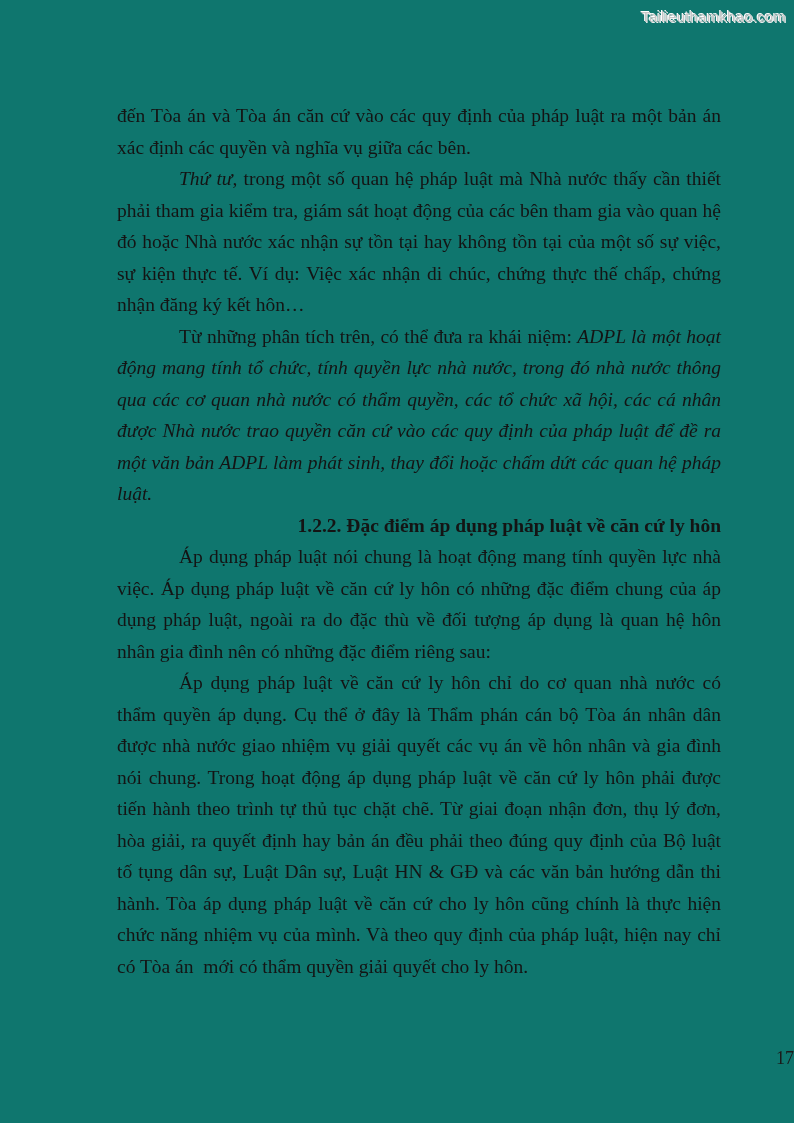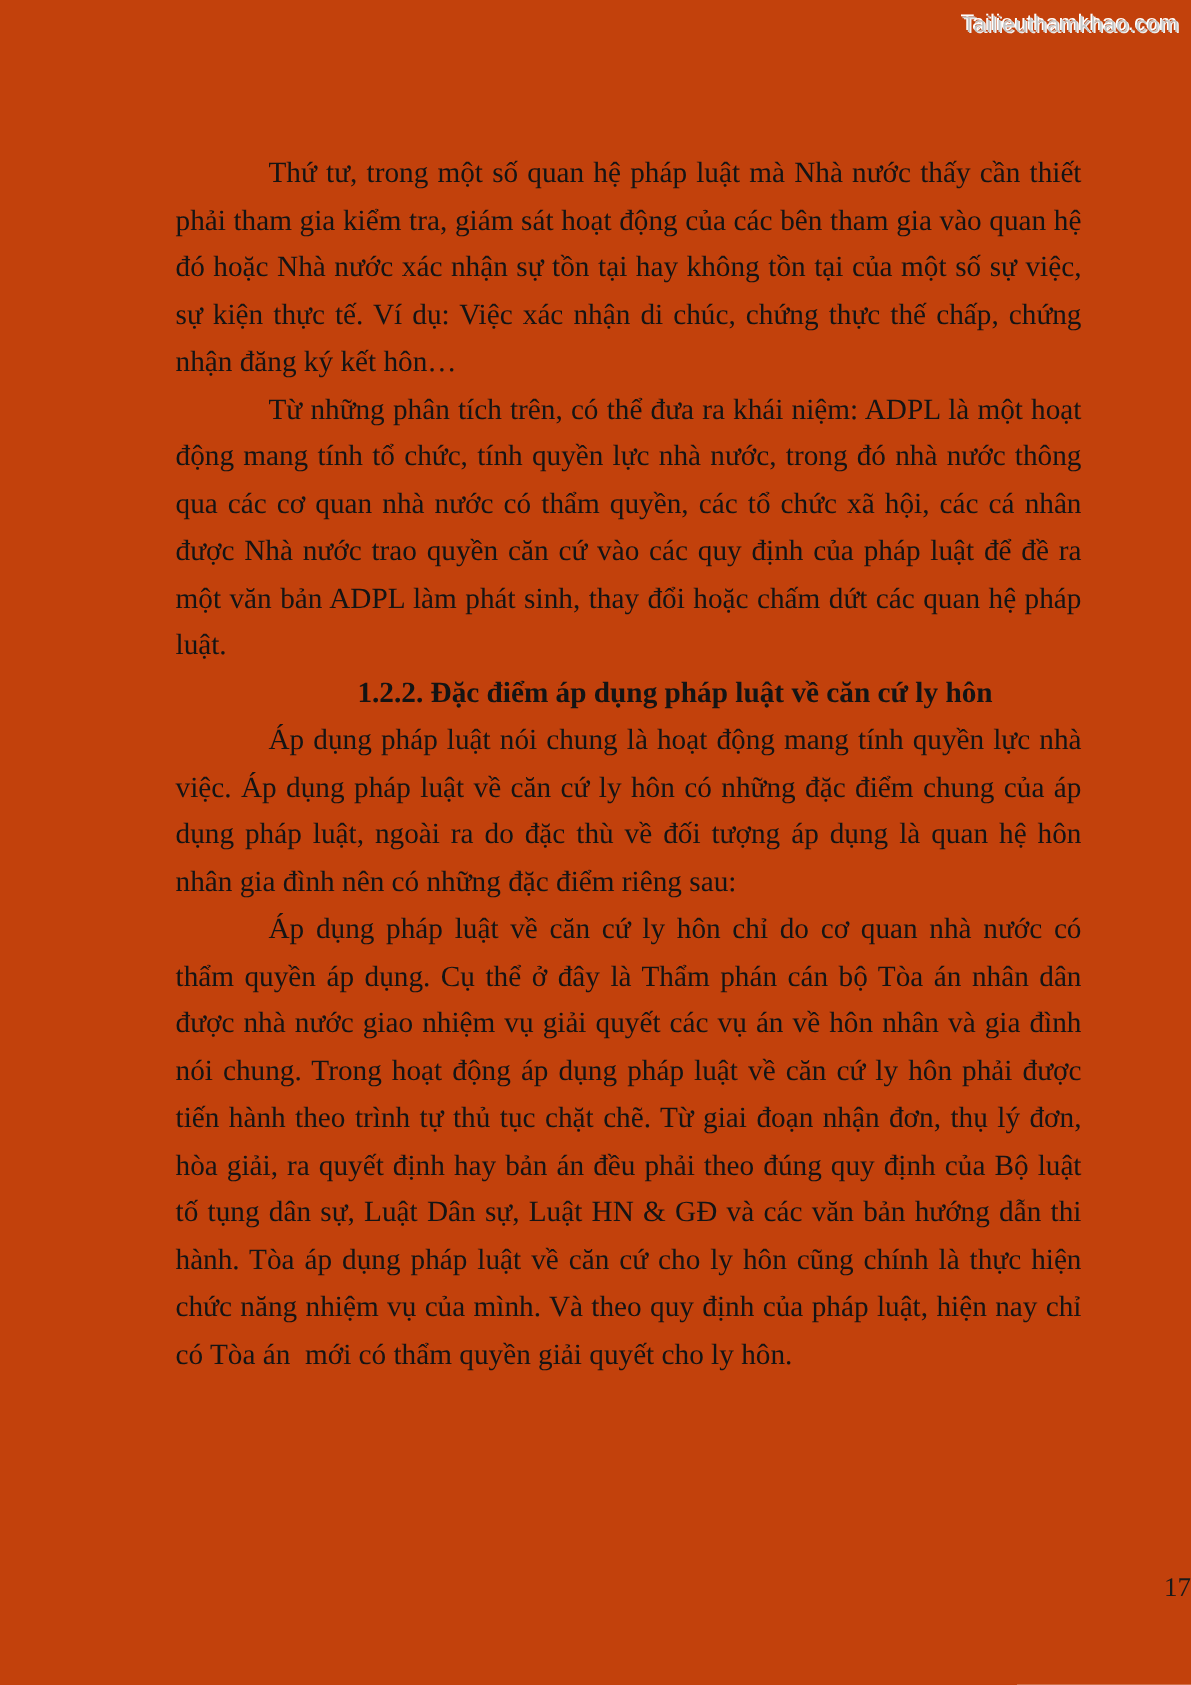--- a/index.html
+++ b/index.html
@@ -5,21 +5,21 @@
   html, body { margin: 0; padding: 0; }
   body {
     width: 794px; height: 1123px;
     background: #ffffff;
     font-family: "Liberation Serif", serif;
     overflow: hidden;
   }
   .page {
     position: relative;
     width: 794px; height: 1123px;
-    background: #c2410c;
+    background: #0f766e;
   }
   .watermark {
     position: absolute;
     top: 8px; right: 8px;
     font-family: "Liberation Sans", sans-serif;
     font-size: 15px;
     color: #c7c7c7;
     text-shadow: -1px -1px 0 #ffffff, 1px 1px 0 #f2f2f2;
     letter-spacing: 0.2px;
   }
@@ -31,39 +31,40 @@
     line-height: 31.5px;
     color: #141414;
     text-align: justify;
   }
   .content p {
     margin: 0;
     padding: 0;
   }
   .content p.indent { text-indent: 62px; }
   .seg-normal { font-style: normal; font-weight: normal; }
-  .seg-italic { font-weight: normal; }
+  .seg-italic { font-style: italic; font-weight: normal; }
   .seg-bold   { font-style: normal; font-weight: bold; }
-  .heading { text-align: center; }
+  .heading { text-align: right; }
   .page-number {
     position: absolute;
     top: 1048px; left: 0;
     width: 794px;
     text-align: right;
     font-size: 18px;
     color: #1a1a1a;
   }
 </style>
 </head>
 <body>
 
 <div class="page">
   <div class="watermark">Tailieuthamkhao.com</div>
 
   <div class="content">
+      <p><span class="seg-normal">đến Tòa án và Tòa án căn cứ vào các quy định của pháp luật ra một bản án xác định các quyền và nghĩa vụ giữa các bên.</span></p>
       <p class="indent"><span class="seg-italic">Thứ tư,</span><span class="seg-normal"> trong một số quan hệ pháp luật mà Nhà nước thấy cần thiết phải tham gia kiểm tra, giám sát hoạt động của các bên tham gia vào quan hệ đó hoặc Nhà nước xác nhận sự tồn tại hay không tồn tại của một số sự việc, sự kiện thực tế. Ví dụ: Việc xác nhận di chúc, chứng thực thế chấp, chứng nhận đăng ký kết hôn…</span></p>
       <p class="indent"><span class="seg-normal">Từ những phân tích trên, có thể đưa ra khái niệm: </span><span class="seg-italic">ADPL là một hoạt động mang tính tổ chức, tính quyền lực nhà nước, trong đó nhà nước thông qua các cơ quan nhà nước có thẩm quyền, các tổ chức xã hội, các cá nhân được Nhà nước trao quyền căn cứ vào các quy định của pháp luật để đề ra một văn bản ADPL làm phát sinh, thay đổi hoặc chấm dứt các quan hệ pháp luật.</span></p>
       <p class="indent heading"><span class="seg-bold">1.2.2. Đặc điểm áp dụng pháp luật về căn cứ ly hôn</span></p>
       <p class="indent"><span class="seg-normal">Áp dụng pháp luật nói chung là hoạt động mang tính quyền lực nhà việc. Áp dụng pháp luật về căn cứ ly hôn có những đặc điểm chung của áp dụng pháp luật, ngoài ra do đặc thù về đối tượng áp dụng là quan hệ hôn nhân gia đình nên có những đặc điểm riêng sau:</span></p>
       <p class="indent"><span class="seg-normal">Áp dụng pháp luật về căn cứ ly hôn chỉ do cơ quan nhà nước có thẩm quyền áp dụng. Cụ thể ở đây là Thẩm phán cán bộ Tòa án nhân dân được nhà nước giao nhiệm vụ giải quyết các vụ án về hôn nhân và gia đình nói chung. Trong hoạt động áp dụng pháp luật về căn cứ ly hôn phải được tiến hành theo trình tự thủ tục chặt chẽ. Từ giai đoạn nhận đơn, thụ lý đơn, hòa giải, ra quyết định hay bản án đều phải theo đúng quy định của Bộ luật tố tụng dân sự, Luật Dân sự, Luật HN &amp; GĐ và các văn bản hướng dẫn thi hành. Tòa áp dụng pháp luật về căn cứ cho ly hôn cũng chính là thực hiện chức năng nhiệm vụ của mình. Và theo quy định của pháp luật, hiện nay chỉ có Tòa án&nbsp; mới có thẩm quyền giải quyết cho ly hôn.</span></p>
     </div>
 
   <div class="page-number">17</div>
 </div>
 

